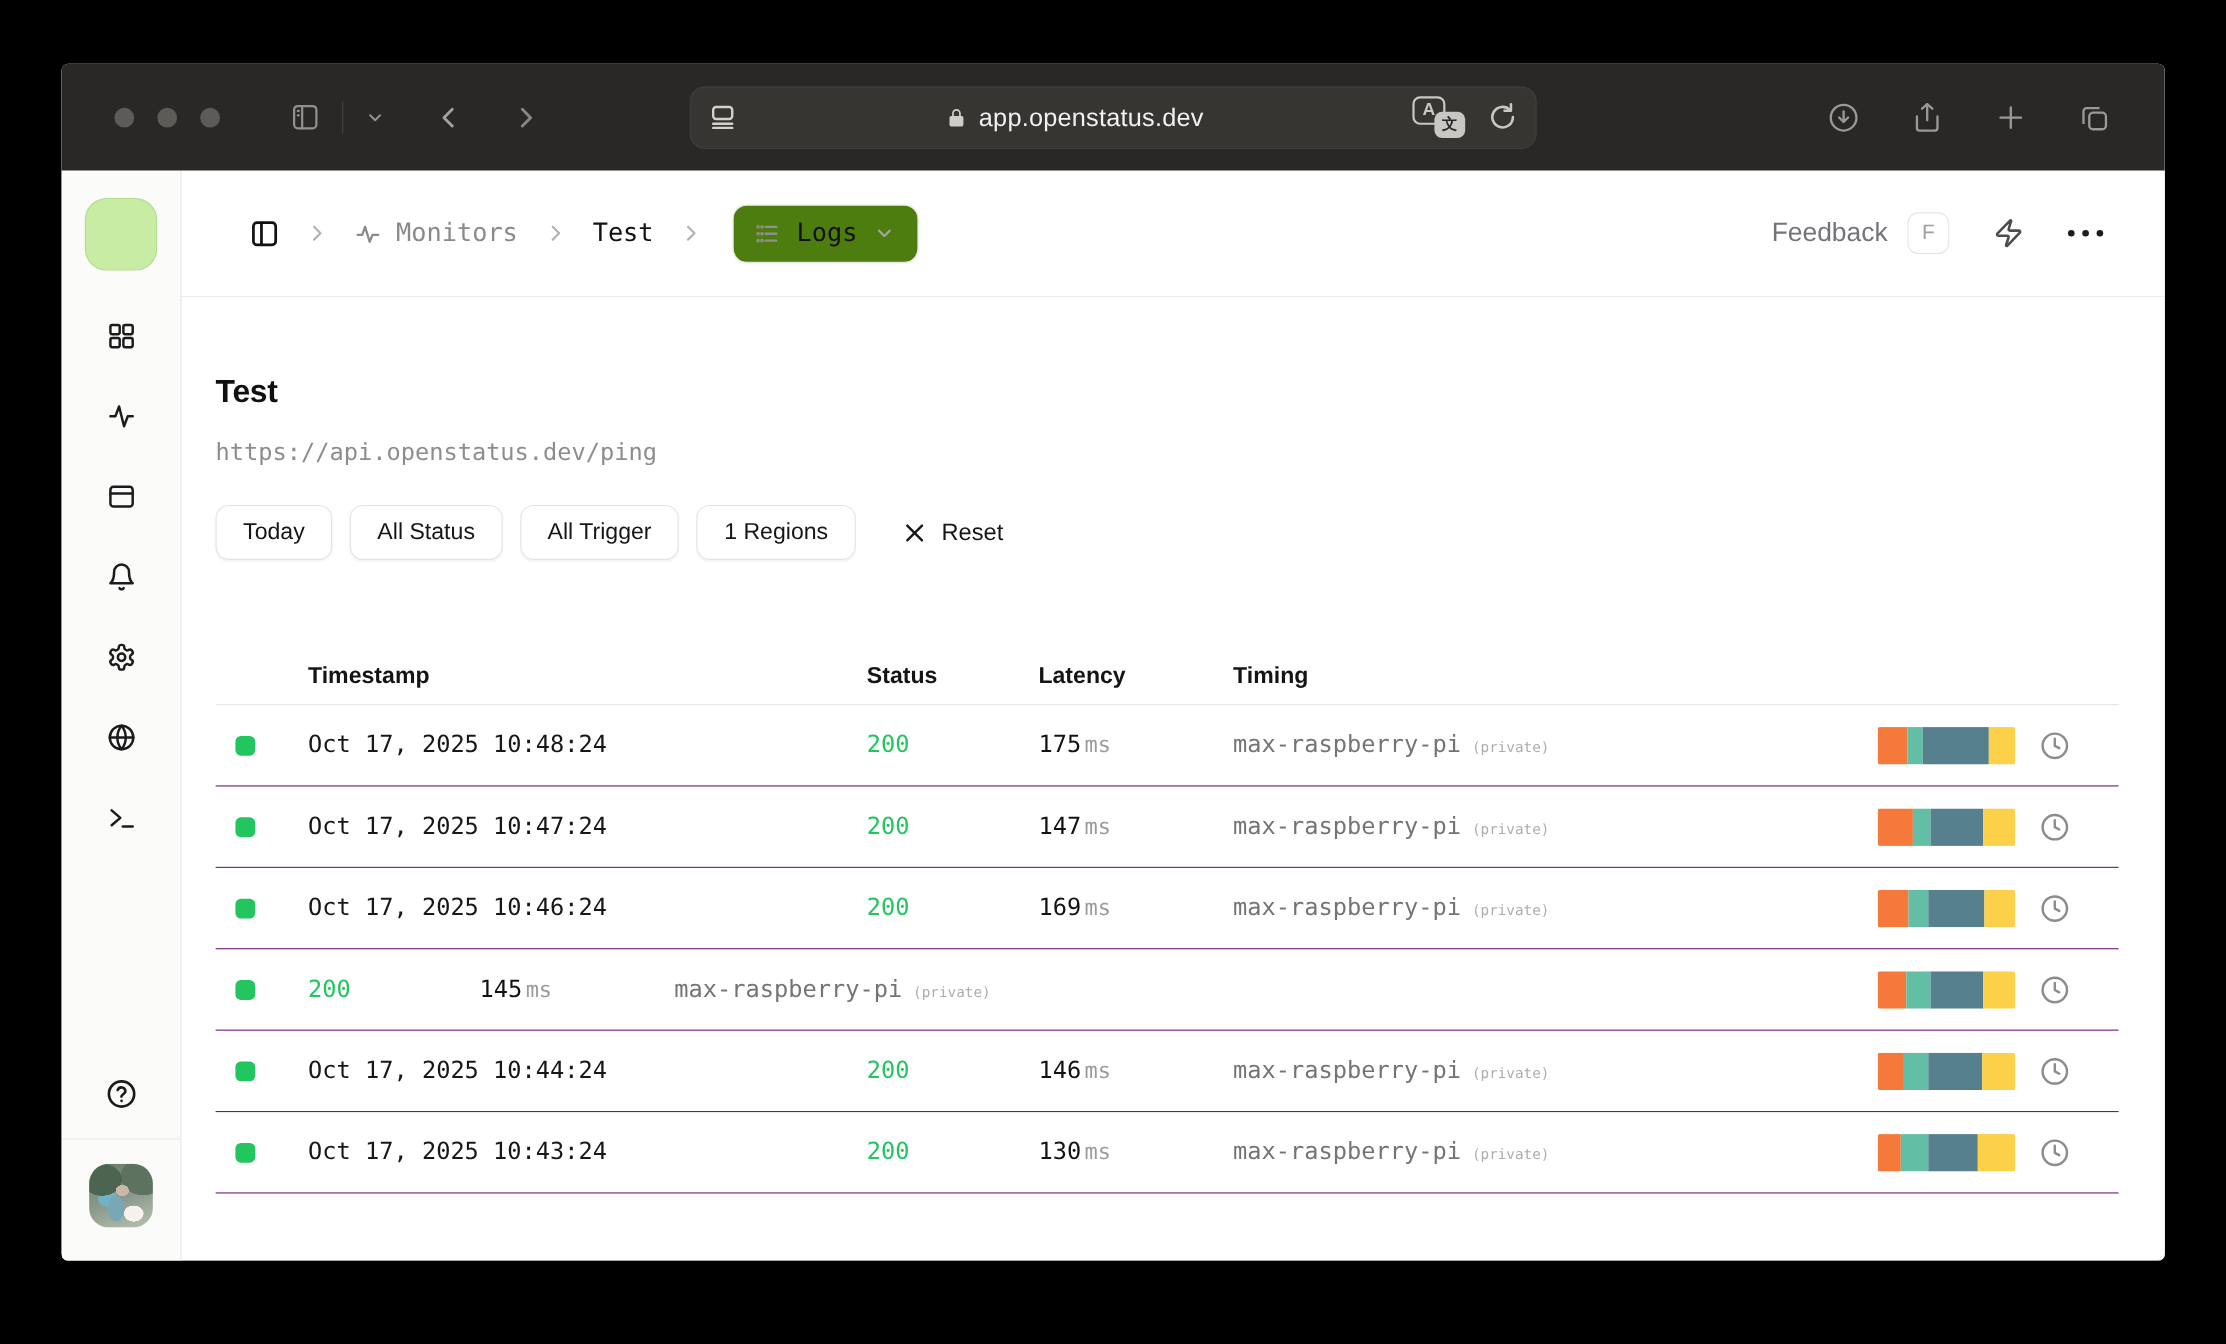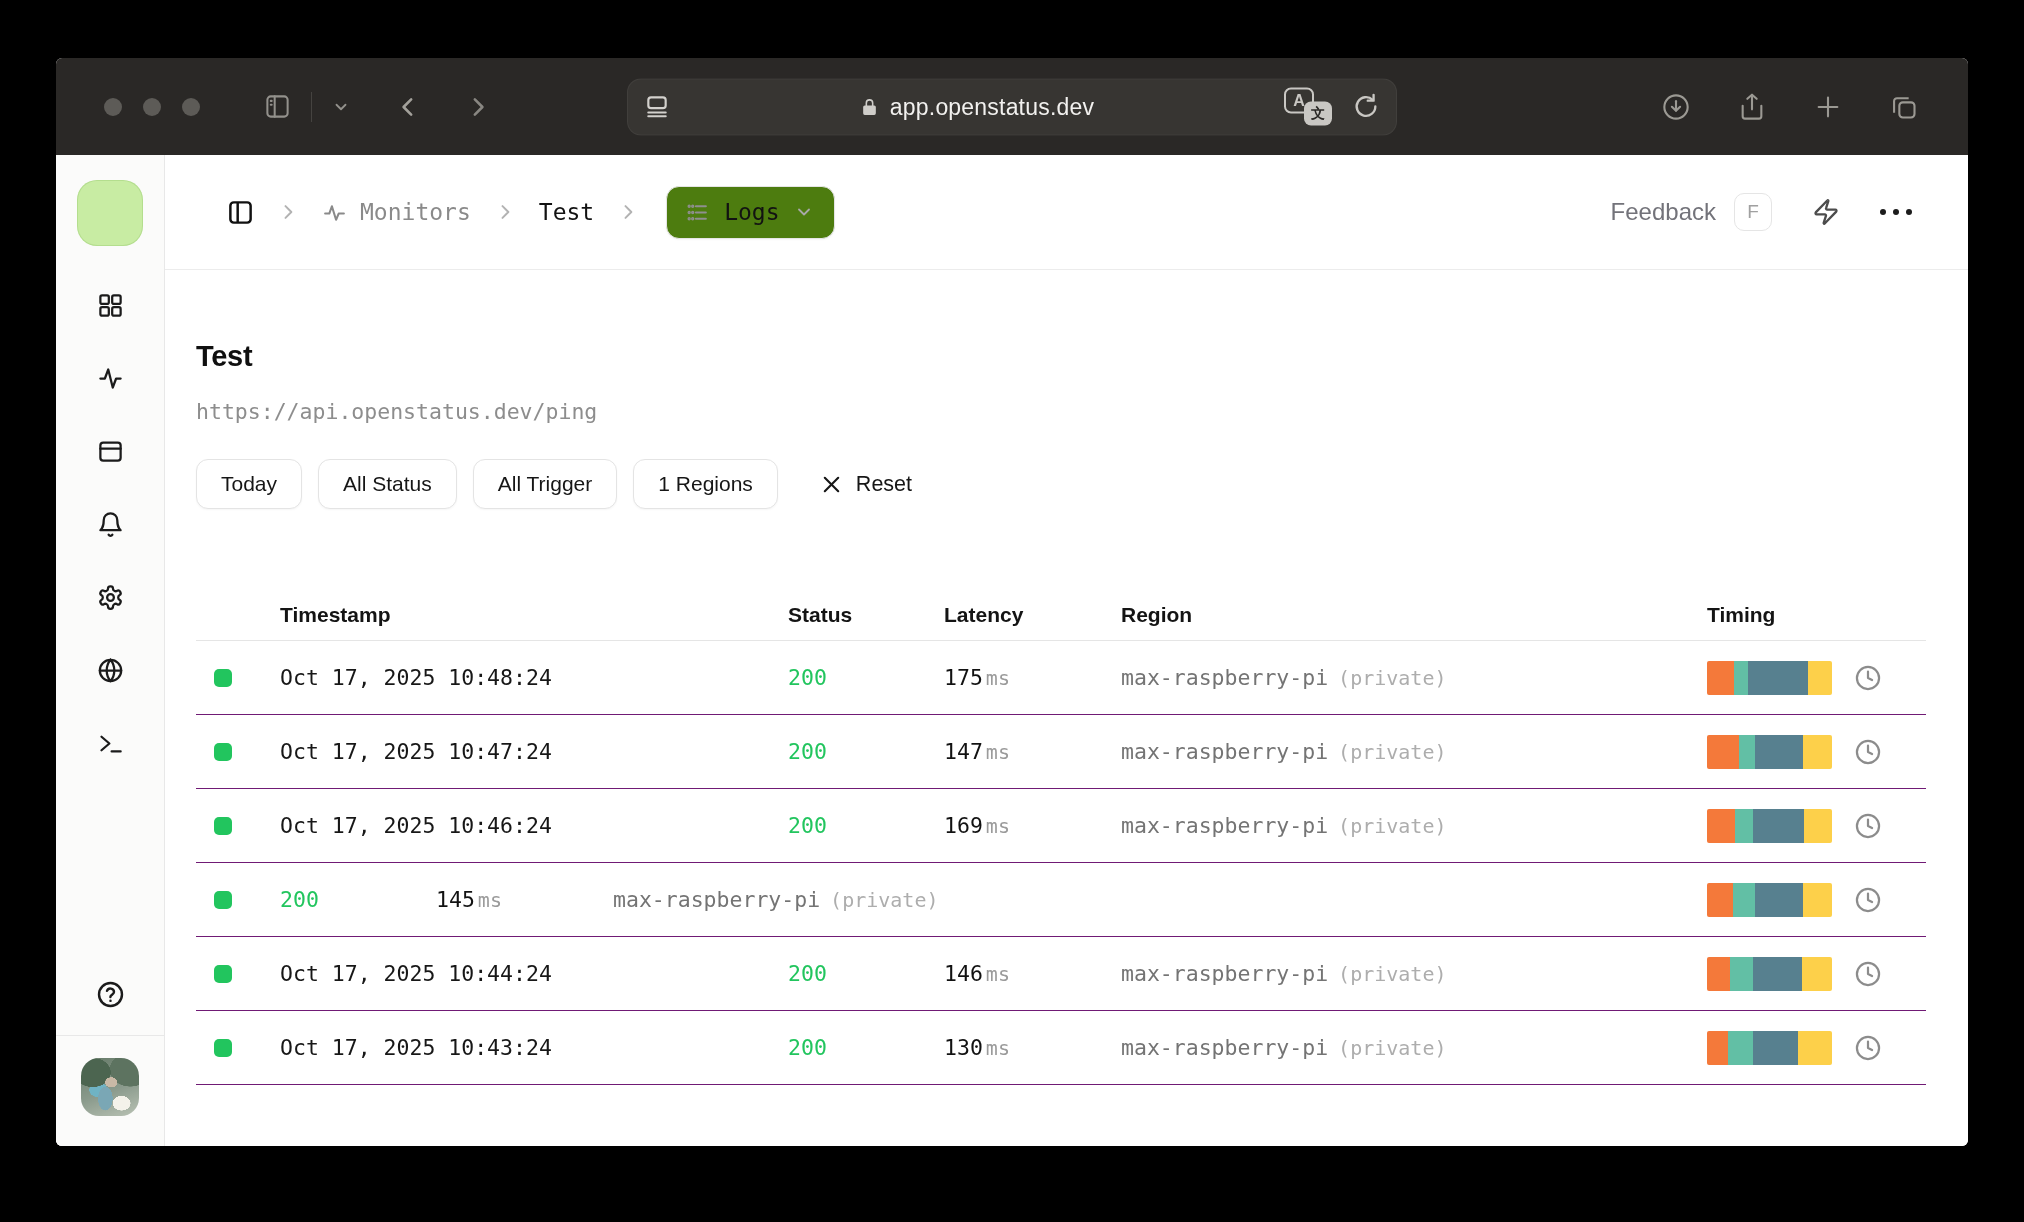--- a/index.html
+++ b/index.html
@@ -101,21 +101,21 @@
   .c-lat { width:177px; }
   .c-region { flex:1; min-width:0; }
   .c-timing { width:125px; flex:none; }
   .c-clock { width:94px; padding-left:22px; display:flex; color:#8c8c8c; }
   .dot { width:18px; height:18px; border-radius:5px; background:var(--green,#22c55e); }
   .ts-val { font-size:21.5px; color:#171717; }
   .status-val { font-size:21.5px; color:var(--green,#22c55e); }
   .lat-val { font-size:21.5px; color:#121212; }
   .lat-unit { font-size:20px; color:#9b9b9b; margin-left:3px; }
   .region-val { font-size:21.5px; color:#747474; }
-  .region-note { font-size:20px; color:#adadad; margin-left:10px; }
+  .region-note { font-size:13px; color:#adadad; margin-left:10px; }
   .timing-bar { height:34px; display:flex; border-radius:2px; overflow:hidden; }
   .timing-bar .seg { height:100%; }
 </style>
 </head>
 <body>
 
 <div class="window">
 
   <div class="titlebar">
     <div class="traffic">
@@ -366,21 +366,20 @@
             <span>Reset</span>
           </span>
         </div>
 
         <div class="logtable">
           <div class="trow thead thead-row">
             <div class="c-dot"></div>
             <div class="c-ts">Timestamp</div>
             <div class="c-status">Status</div>
             <div class="c-lat">Latency</div>
-            <div class="c-region">Region</div>
             <div class="c-timing" style="overflow:visible">Timing</div>
             <div class="c-clock"></div>
           </div>
 
           <div class="trow log-row">
             <div class="c-dot">
                 <span class="dot"></span>
               </div>
             <div class="c-ts ts-val mono">Oct 17, 2025 10:48:24</div>
             <div class="c-status status-val mono">200</div>

